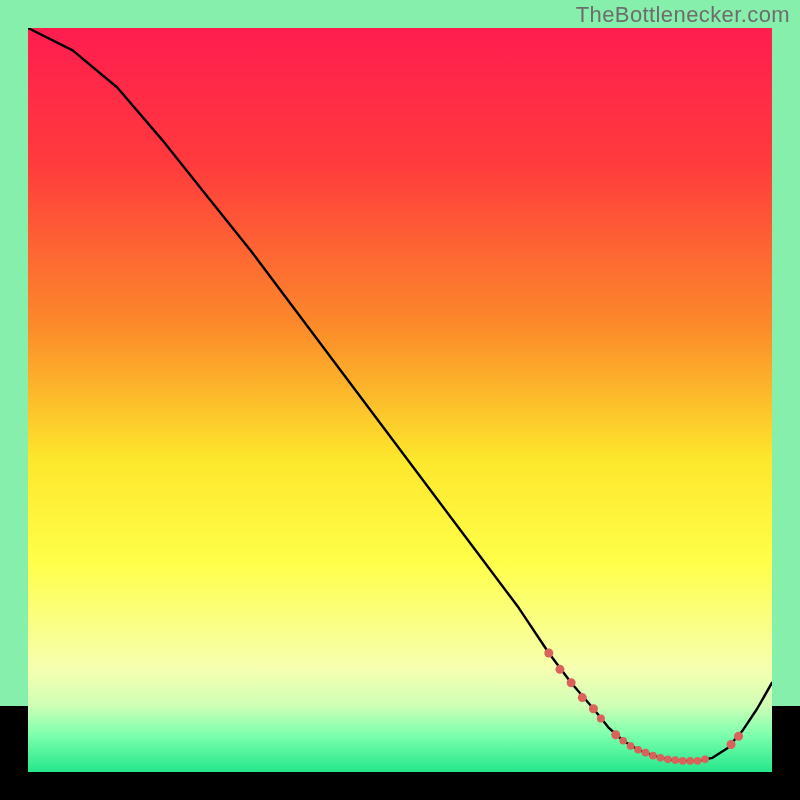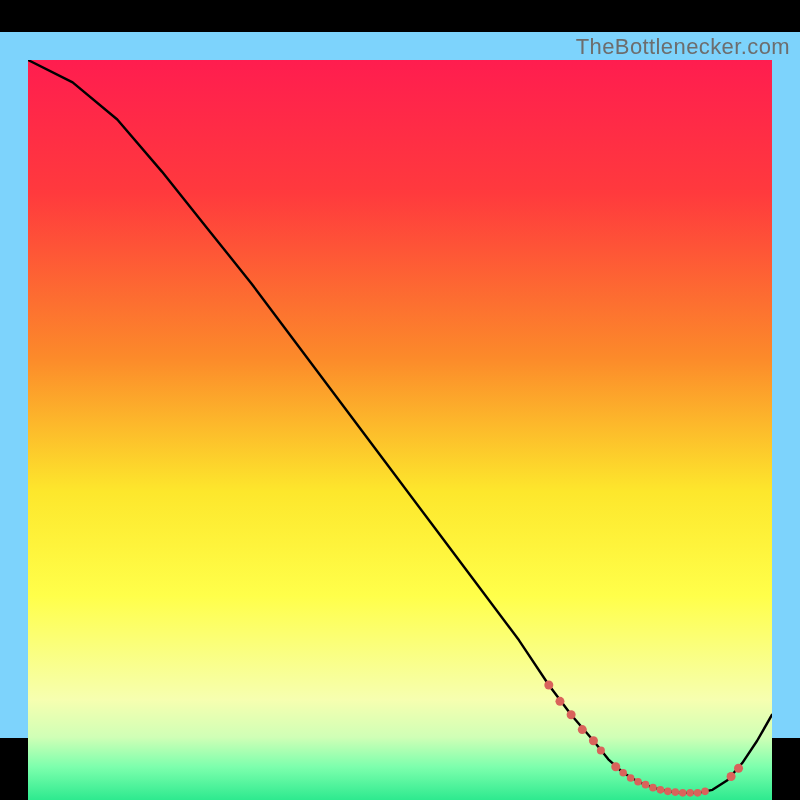--- a/index.html
+++ b/index.html
@@ -8,22 +8,21 @@
     width: 800px;
     height: 800px;
     background: #000;
     overflow: hidden;
     font-family: Arial, Helvetica, sans-serif;
   }
   .frame {
     position: relative;
     width: 800px;
     height: 706px;
-    background: #7dd3fc;
-    margin-top: 32px;
+    background: #86efac;
   }
   .watermark {
     position: absolute;
     top: 2px;
     right: 10px;
     color: #6d6d6d;
     font-size: 22px;
     letter-spacing: 0.4px;
     z-index: 50;
   }

